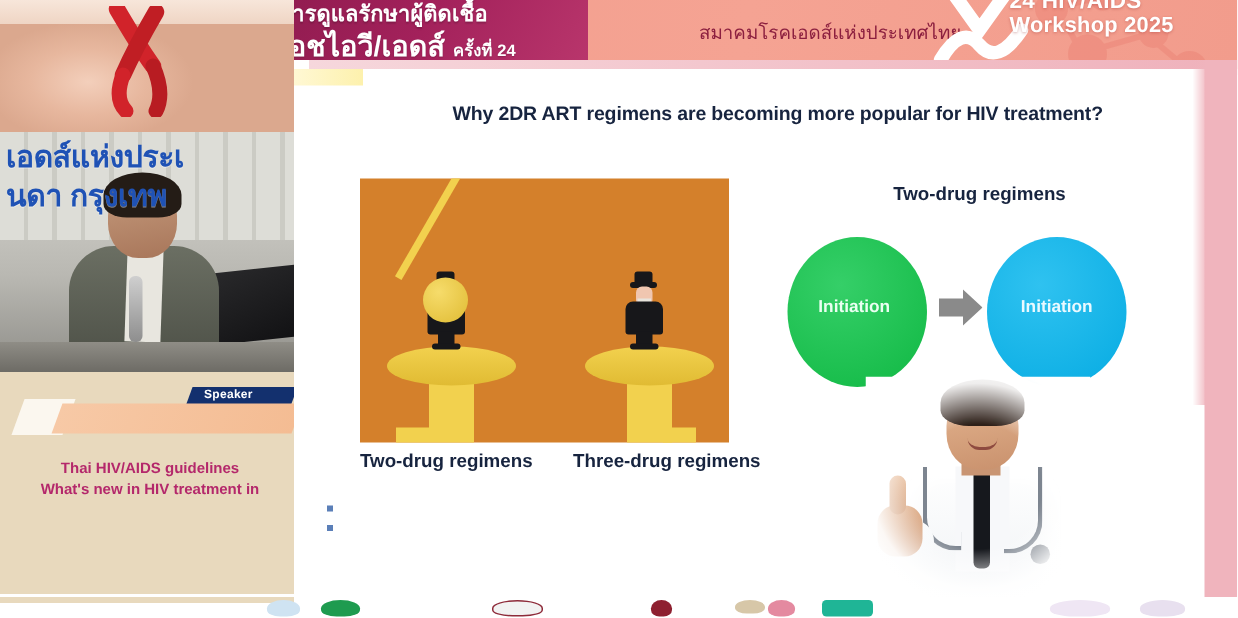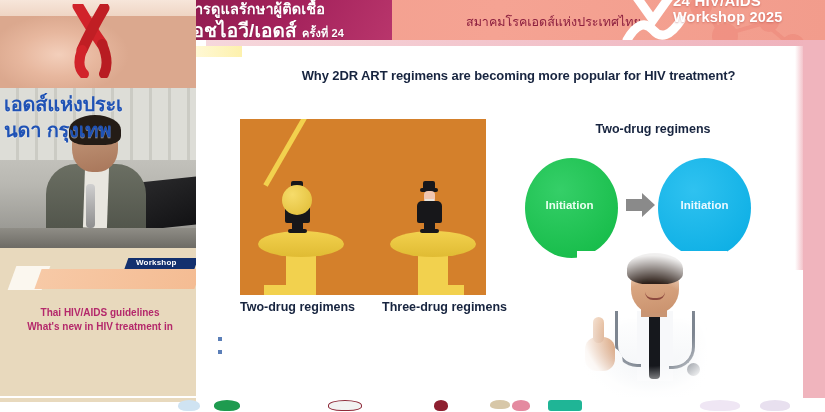--- a/index.html
+++ b/index.html
@@ -518,21 +518,21 @@
       <div class="vid-person-hair"></div>
       <div class="vid-mic"></div>
       <div class="vid-desk"></div>
     </div>
 
     <div class="thai-overlay1">เอดส์แห่งประเ</div>
     <div class="thai-overlay2">นดา  กรุงเทพ</div>
 
     <div class="speaker-name-bar-white"></div>
     <div class="speaker-tab"></div>
-    <div class="speaker-tab-label">Workshop</div>
+    <div class="speaker-tab-label">Speaker</div>
     <div class="speaker-name-bar"></div>
 
     <div class="talk-title">
       <div>Thai HIV/AIDS guidelines</div>
       <div>What's new in HIV treatment in</div>
     </div>
   </div>
 
   <div class="sponsor-strip">
     <div class="sponsor-left-beige"></div>

